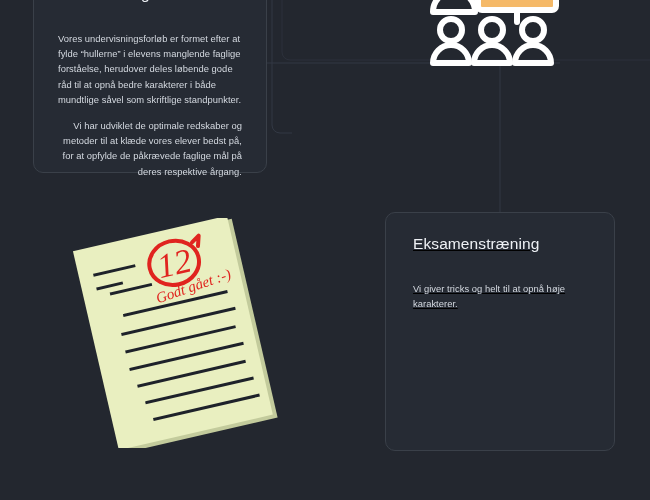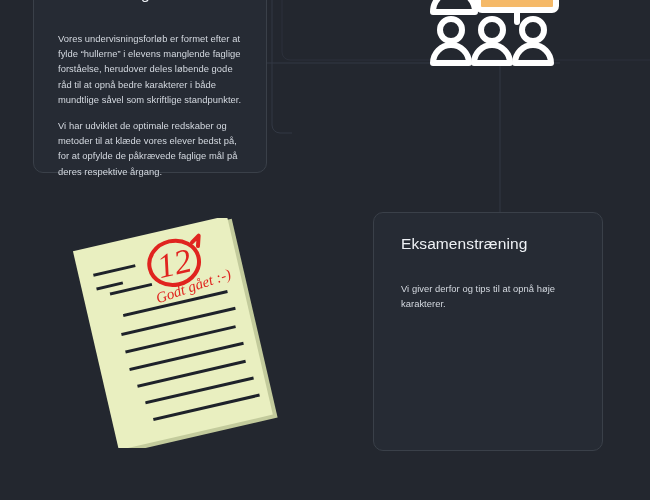--- a/index.html
+++ b/index.html
@@ -41,45 +41,46 @@
 
   #card-undervisningen {
     left: 33px;
     top: -38px;
     width: 234px;
     height: 211px;
     padding: 22px 24px 20px 24px;
   }
 
   #card-eksamenstraening {
-    left: 373px;
+    left: 385px;
     top: 212px;
     width: 230px;
     height: 239px;
     padding: 22px 27px 20px 27px;
+    text-decoration: underline;
   }
 
   .card-title {
     color: #eef1f5;
     font-size: 15.5px;
     font-weight: 400;
     letter-spacing: .1px;
     margin-bottom: 17px;
     white-space: nowrap;
   }
 
   .card-body p {
     color: #d4d9e0;
     font-size: 9.4px;
     line-height: 15.2px;
     letter-spacing: .04px;
     margin-top: 28px;
   }
 
-  .card-body p + p { margin-top: 11px; }
+  .card-body p + p { margin-top: 11px; text-align: right; }
 
   
   #illustration-classroom {
     position: absolute;
     left: 424px;
     top: -52px;
     width: 140px;
     height: 130px;
   }
 
@@ -110,21 +111,21 @@
     <div class="card-title">Undervisningen</div>
     <div class="card-body">
       <p>Vores undervisningsforløb er formet efter at fylde “hullerne” i elevens manglende faglige forståelse, herudover deles løbende gode råd til at opnå bedre karakterer i både mundtlige såvel som skriftlige standpunkter.</p>
       <p>Vi har udviklet de optimale redskaber og metoder til at klæde vores elever bedst på, for at opfylde de påkrævede faglige mål på deres respektive årgang.</p>
     </div>
   </div>
 
   <div class="card" id="card-eksamenstraening">
     <div class="card-title">Eksamenstræning</div>
     <div class="card-body">
-      <p>Vi giver derfor og tips til at opnå høje karakterer.</p>
+      <p>Vi giver tricks og helt til at opnå høje karakterer.</p>
     </div>
   </div>
 
   <svg id="illustration-classroom" viewBox="0 0 140 130">
 
     <g>
       <rect x="54" y="12" width="78" height="50" rx="4" fill="#f5b968" stroke="#ffffff" stroke-width="6" stroke-linejoin="round"></rect>
 
       <g fill="#2a2f38">
         <rect x="66" y="24" width="16" height="6" rx="1"></rect>

